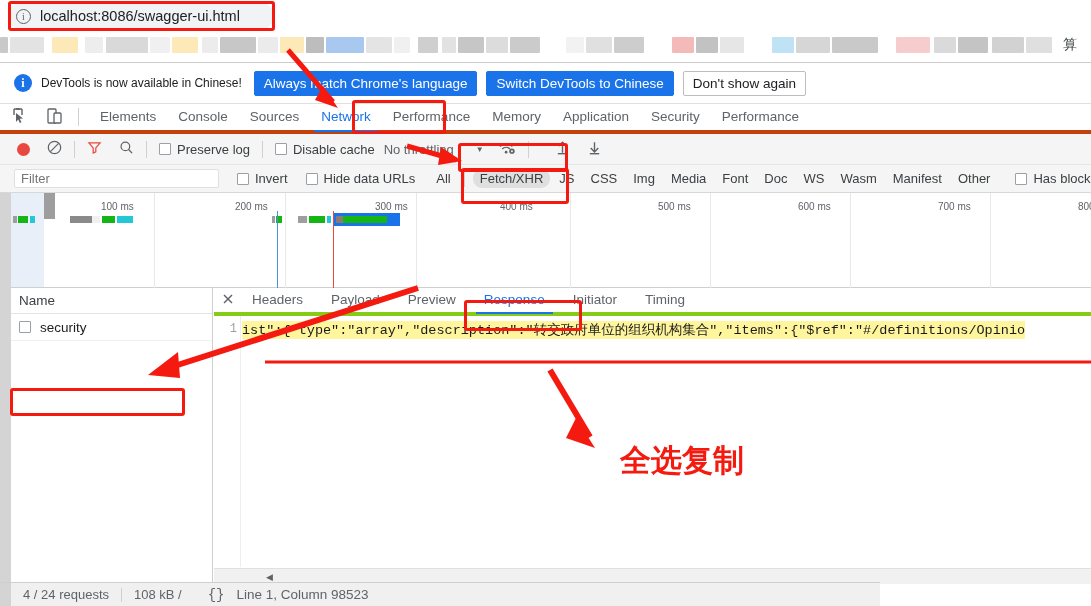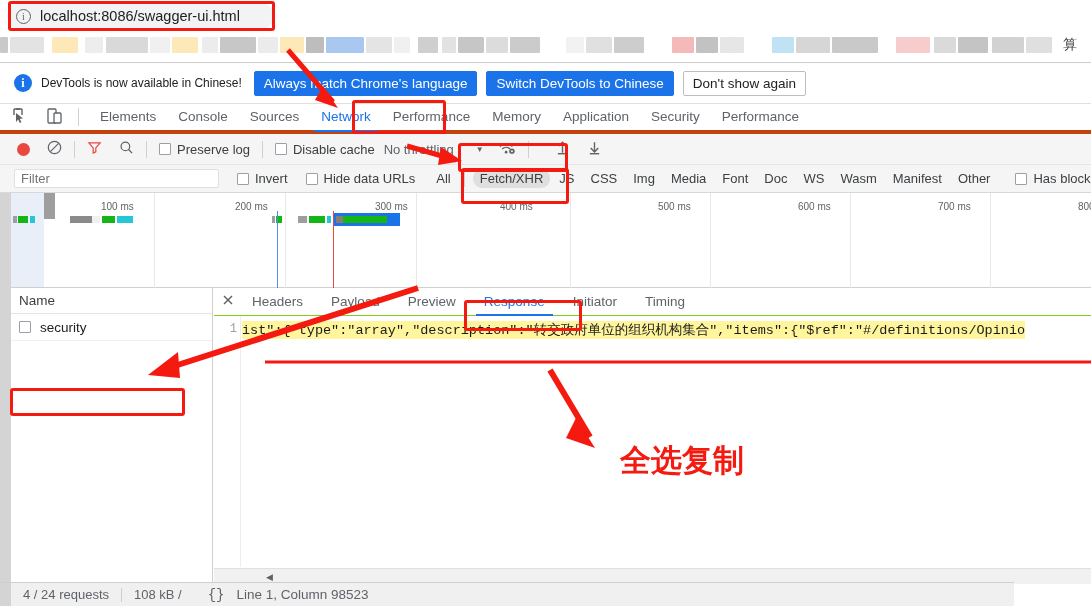--- a/index.html
+++ b/index.html
@@ -146,42 +146,42 @@
                 padding-left:8px; font-size:13.5px; color:#3c4043; background:#ffffff; }
   .req-row { height:27px; display:flex; align-items:center; padding-left:8px; font-size:13.5px;
              color:#202124; cursor:pointer; border-bottom:1px solid #f0f0f0; white-space:nowrap; overflow:hidden; }
   .req-row .cbox { margin-right:9px; }
   .req-row.stripe { background:#f2f2f2; }
   .req-row.selected { background:#dadada; }
   #left-gutter-strip { position:absolute; left:0; top:0; width:11px; height:296px; background:#d4d4d4; }
 
   
   #detail { position:absolute; left:214px; top:0; width:877px; height:296px; background:#ffffff; }
-  #detail-tabs { height:28px; border-bottom:1px solid #84cc16; display:flex; align-items:center; }
+  #detail-tabs { height:28px; border-bottom:4px solid #84cc16; display:flex; align-items:center; }
   #detail-close { width:16px; margin-left:8px; flex:none; cursor:pointer; }
   .detail-tab { font-size:13.5px; color:#5f6368; padding:0 14px; height:28px; line-height:28px;
                 white-space:nowrap; cursor:pointer; position:relative; }
   .detail-tab.active { color:#1a73e8; }
   .detail-tab.active::after { content:""; position:absolute; left:6px; right:6px; bottom:0; height:2px; background:#1a73e8; }
   #response-body { position:absolute; left:0; top:28px; right:0; bottom:17px; background:#ffffff; overflow:hidden; }
   #gutter-col { position:absolute; left:0; top:0; width:27px; height:100%; background:#ffffff;
                 border-right:1px solid #eeeeee; }
   #line-num { position:absolute; right:3px; top:6px; font-size:12px; color:#9aa0a6;
               font-family:"Liberation Mono", monospace; }
   #code-line {
     position:absolute; left:28px; top:5px; white-space:nowrap;
     font-family:"Liberation Mono", monospace; font-size:13.5px; color:#1a1a1a;
     background:#fff59d;
   }
   #hscroll-track { position:absolute; left:0; right:0; bottom:0; height:16px; background:#f1f1f1;
                    border-top:1px solid #e0e0e0; }
   #hscroll-left-arrow { position:absolute; left:52px; top:3px; font-size:9px; color:#5f6368; }
 
   
-  #statusbar { position:absolute; left:0; bottom:0; width:1014px; height:24px;
+  #statusbar { position:absolute; left:0; bottom:0; width:880px; height:24px;
                background:#f0f0f0; border-top:1px solid #cfcfcf; display:flex; align-items:center; }
   #sb-gutter { width:11px; height:24px; background:#d4d4d4; flex:none; }
   #sb-requests { font-size:13px; color:#5f6368; padding:0 12px; white-space:nowrap; }
   .sb-sep { width:1px; height:14px; background:#cfcfcf; flex:none; }
   #sb-size { font-size:13px; color:#5f6368; padding:0 12px; white-space:nowrap; }
   #sb-brace { font-size:14px; color:#5f6368; font-family:"Liberation Mono", monospace;
               margin-left:14px; white-space:nowrap; }
   #sb-position { font-size:13.5px; color:#5f6368; margin-left:12px; white-space:nowrap; }
 
   

